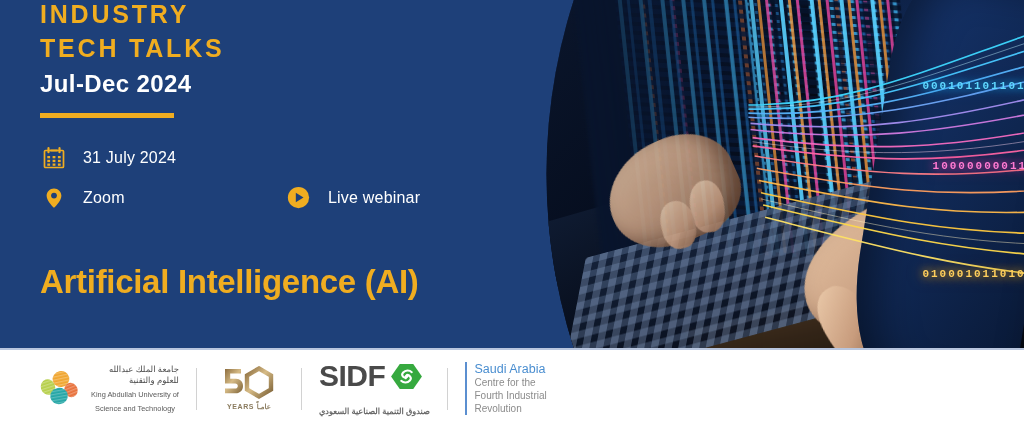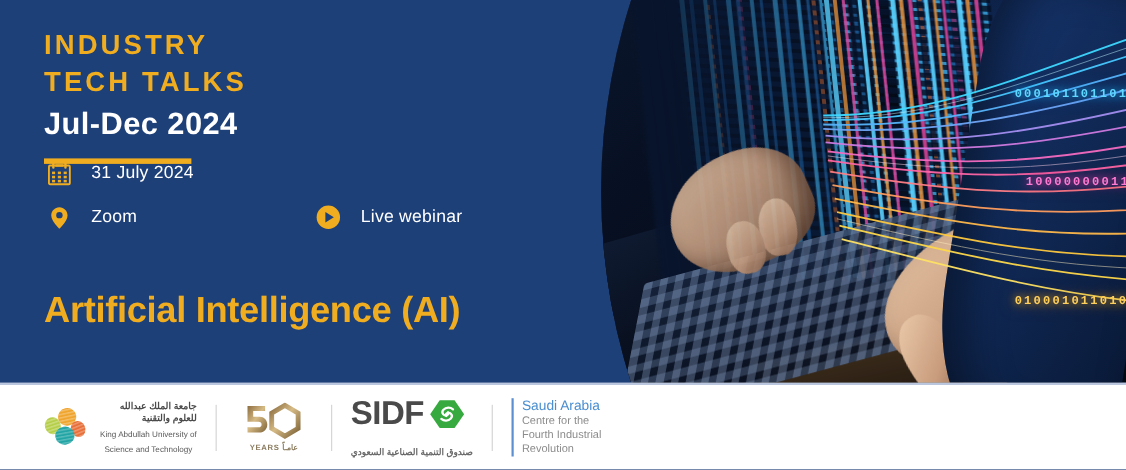--- a/index.html
+++ b/index.html
@@ -179,26 +179,26 @@
   
   .content { position:absolute; left:0; top:0; width:516px; height:348px; z-index:5; }
 
   .eyebrow-1, .eyebrow-2 {
     color:#f0ad20;
     font-weight:700;
     font-size:25px;
     letter-spacing:2.8px;
     margin-left:40px;
   }
-  .eyebrow-1 { padding-top:27px; }
+  .eyebrow-1 { }
   .eyebrow-2 { margin-top:5px; }
   .eyebrow-3 {
     color:#ffffff;
     font-weight:700;
-    font-size:28px;
+    font-size:24px;
     letter-spacing:.4px;
     margin:7px 0 0 40px;
   }
   .rule {
     width:134px; height:5px;
     background:#f0ad20;
     margin:15px 0 0 40px;
   }
 
   .meta {
@@ -242,21 +242,21 @@
     display:flex; align-items:center;
     border-top:2px solid #b9c6de;
   }
   .footer-inner { display:flex; align-items:center; margin-left:38px; }
 
   .logo-kaust { display:flex; align-items:center; }
   .kaust-mark { position:relative; width:44px; height:40px; flex:0 0 44px; }
   .kaust-text { margin-left:9px; }
   .kaust-ar {
     font-size:8.5px; color:#4b4b4b; line-height:1.32;
-    direction:rtl; text-align:right; font-weight:700;
+    direction:rtl; text-align:right; font-weight:400;
   }
   .kaust-en {
     font-size:7.4px; color:#5a5a5a; line-height:1.3;
     margin-top:4px; font-weight:400;text-align:center;
   }
 
   .sep { width:1px; height:42px; background:#d2d2d2; margin:0 17px; }
 
   .logo-50 { text-align:center; width:70px; }
   .fifty-mark { height:34px; display:flex; align-items:center; justify-content:center; }

